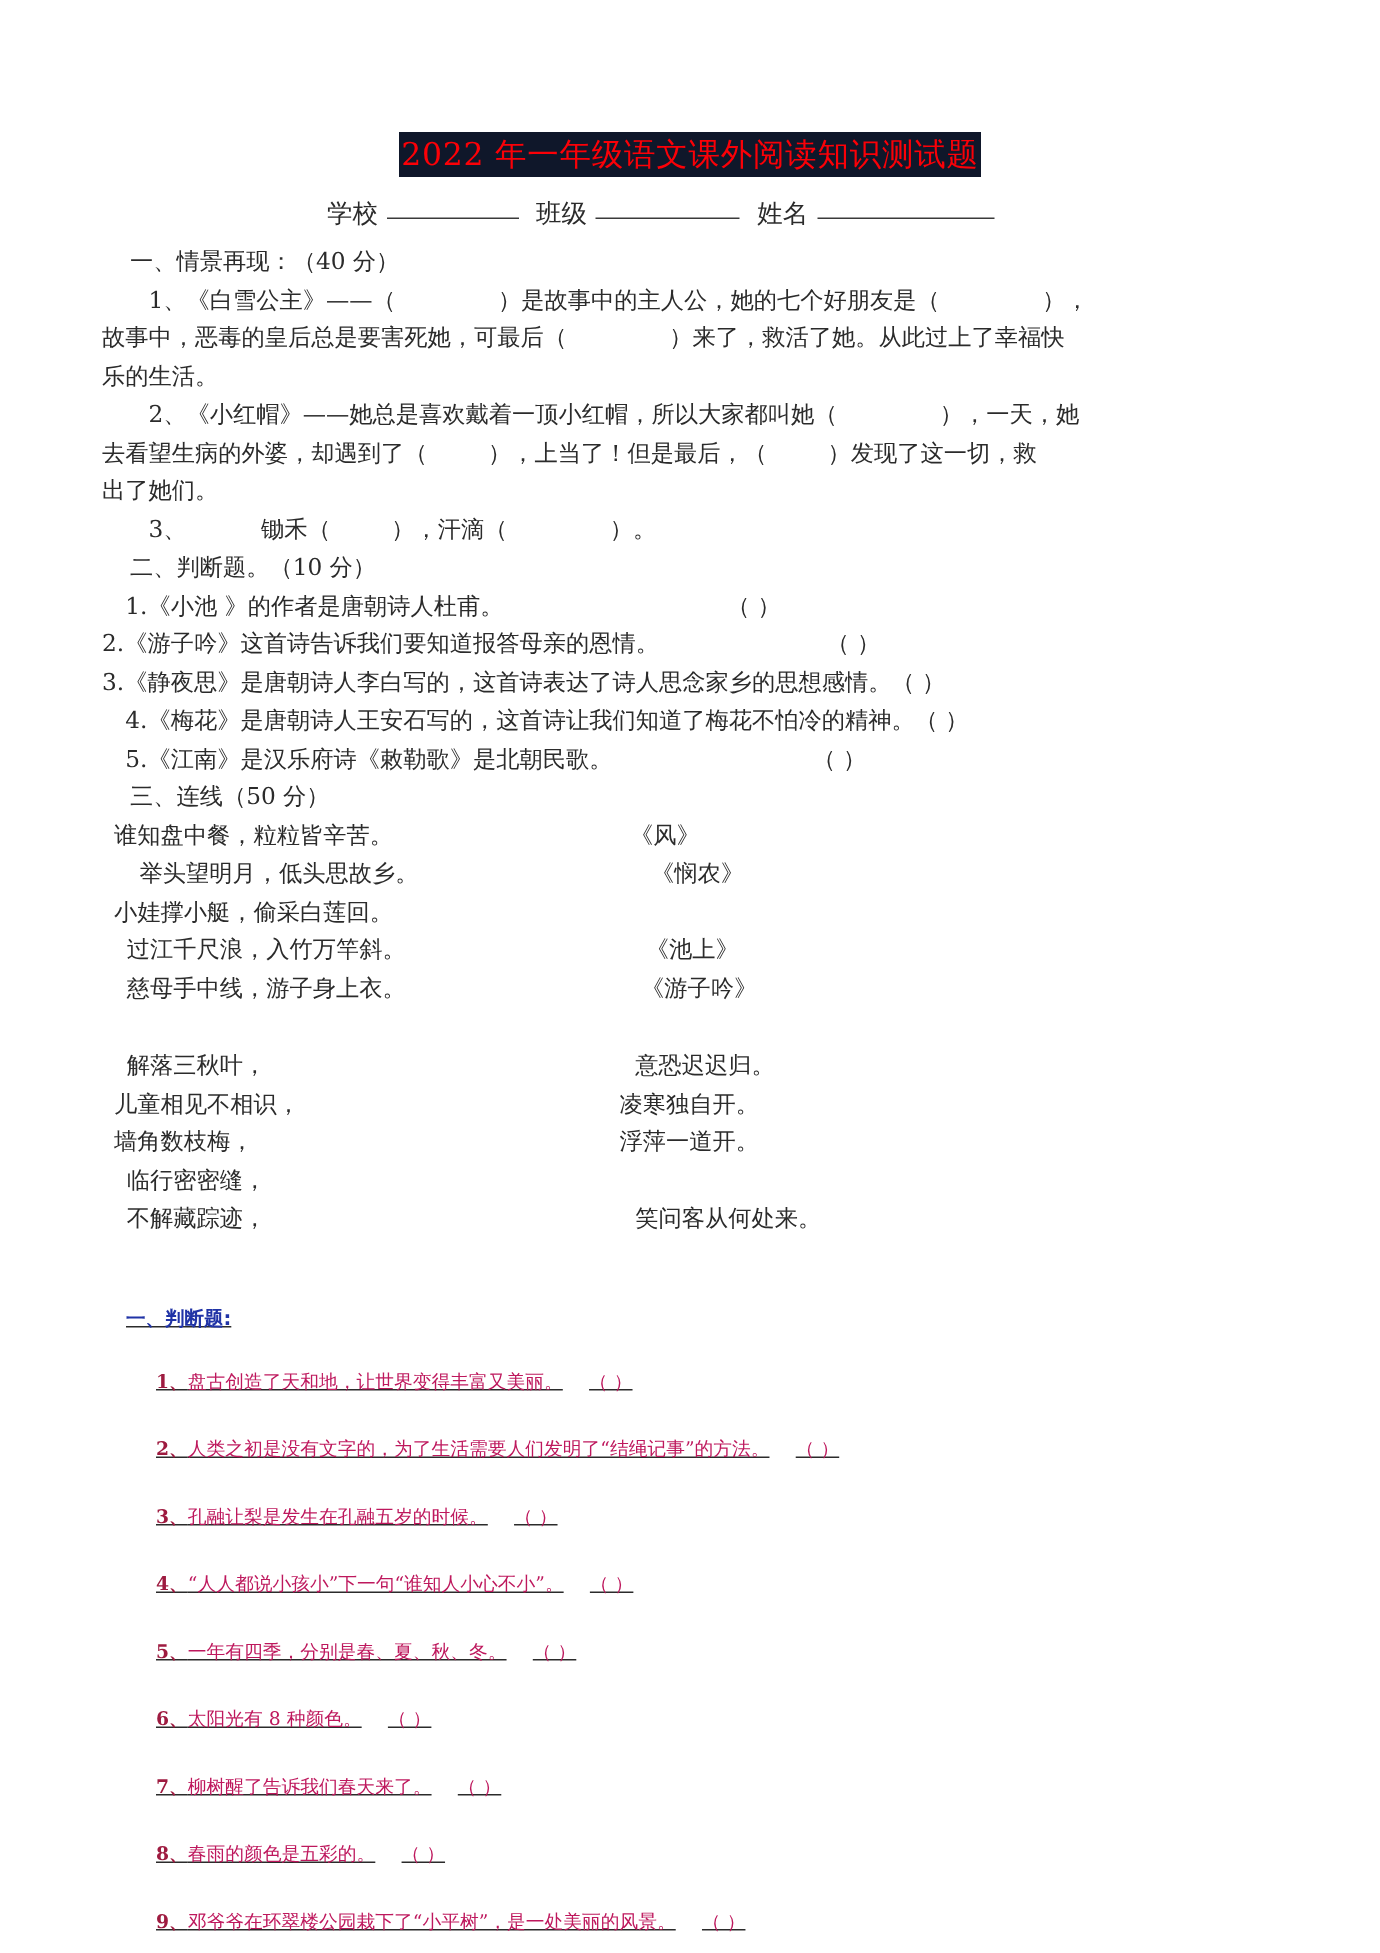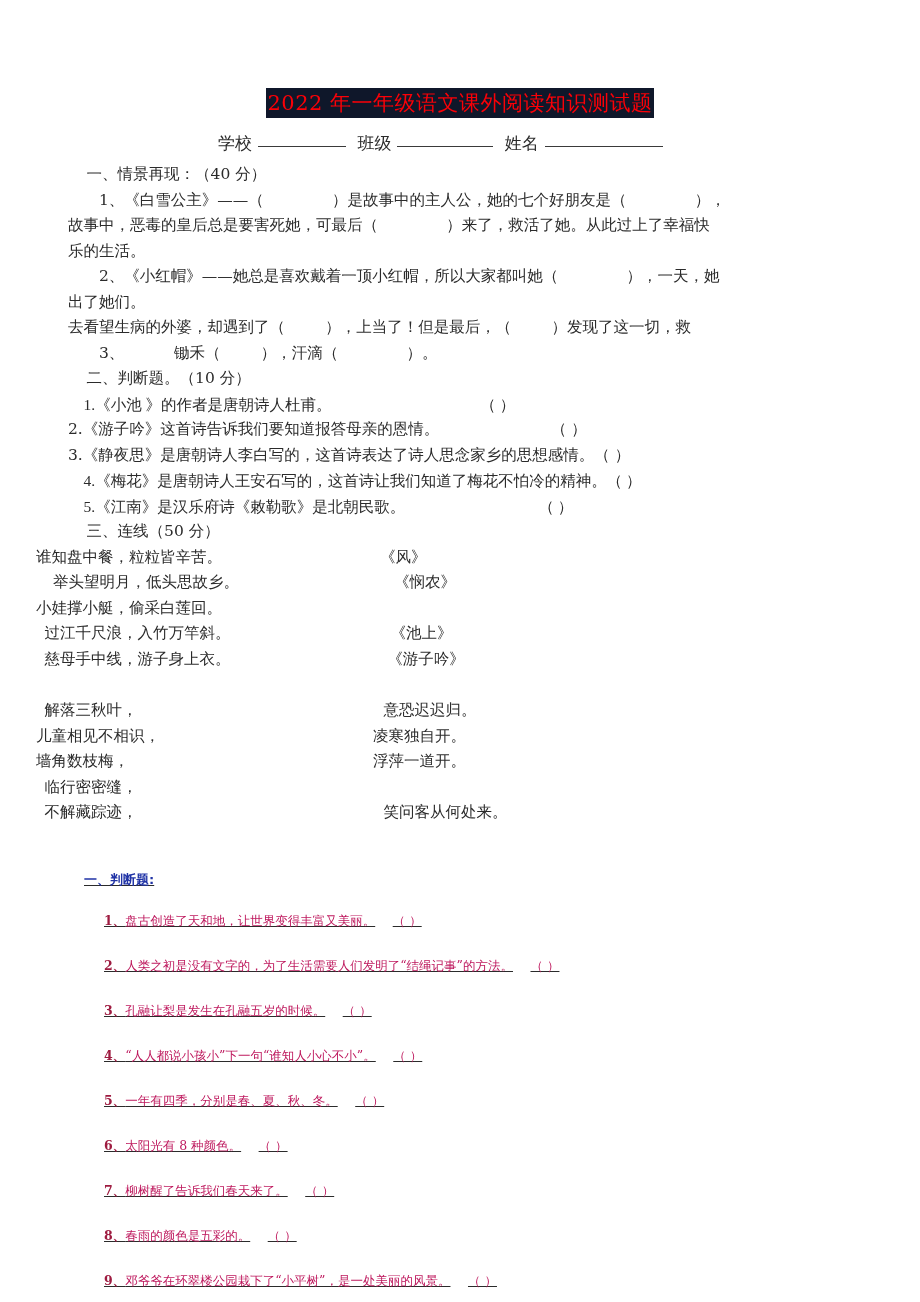--- a/index.html
+++ b/index.html
@@ -62,36 +62,36 @@
   
   .body-block {
     margin-top: 6px;
     padding: 0 50px 0 68px;
     font-size: 15.5px;
     line-height: 25.5px;
     text-align: justify;
   }
   .para { margin: 0; }
   .ind1 { text-indent: 2em; }
-  .ind-half { padding-left: 1em; font-family: Liberation Serif, serif; }
+  .ind-half { padding-left: 1em; }
   .ind-1em { padding-left: 1.2em; }
   .gap-wide { display: inline-block; width: 3.2em; }
   .paren-gap { display: inline-block; width: 4.4em; }
   .paren-gap-sm { display: inline-block; width: 2.6em; }
   .tf-gap { display: inline-block; width: 1.4em; }
 
   
   .push-a { display: inline-block; width: 9.6em; }
   .push-b { display: inline-block; width: 7.2em; }
   .push-c { display: inline-block; width: 8.6em; }
 
   
   .match-group {
     margin-top: 0;
-    padding: 0 0 0 36px;
+    padding: 0 0 0 76px;
     font-size: 15.5px;
     line-height: 25.5px;
   }
   .match-row {
     display: flex;
     width: 560px;
   }
   .match-left {
     width: 330px;
     white-space: nowrap;
@@ -154,22 +154,22 @@
 
   <div class="body-block">
 
     <p class="para ind-1em">一、情景再现：（40 分）</p>
 
     <p class="para ind1"><span>1、《白雪公主》——（</span><span class="paren-gap"></span><span>）是故事中的主人公，她的七个好朋友是（</span><span class="paren-gap"></span><span>），</span></p>
     <p class="para"><span>故事中，恶毒的皇后总是要害死她，可最后（</span><span class="paren-gap"></span><span>）来了，救活了她。从此过上了幸福快</span></p>
     <p class="para">乐的生活。</p>
 
     <p class="para ind1"><span>2、《小红帽》——她总是喜欢戴着一顶小红帽，所以大家都叫她（</span><span class="paren-gap"></span><span>），一天，她</span></p>
+    <p class="para"><span>去看望生病的外婆，却遇到了（</span><span class="paren-gap-sm"></span><span>），上当了！但是最后，（</span><span class="paren-gap-sm"></span><span>）发现了这一切，救</span></p>
     <p class="para">出了她们。</p>
-    <p class="para"><span>去看望生病的外婆，却遇到了（</span><span class="paren-gap-sm"></span><span>），上当了！但是最后，（</span><span class="paren-gap-sm"></span><span>）发现了这一切，救</span></p>
 
     <p class="para ind1"><span>3、</span><span class="gap-wide"></span><span>锄禾（</span><span class="paren-gap-sm"></span><span>），汗滴（</span><span class="paren-gap"></span><span>）。</span></p>
 
     <p class="para ind-1em">二、判断题。（10 分）</p>
 
     <p class="para ind-half"><span>1.《小池 》的作者是唐朝诗人杜甫。</span><span class="push-a"></span><span>（    ）</span></p>
     <p class="para"><span>2.《游子吟》这首诗告诉我们要知道报答母亲的恩情。</span><span class="push-b"></span><span>（    ）</span></p>
     <p class="para"><span>3.《静夜思》是唐朝诗人李白写的，这首诗表达了诗人思念家乡的思想感情。</span><span>（    ）</span></p>
     <p class="para ind-half"><span>4.《梅花》是唐朝诗人王安石写的，这首诗让我们知道了梅花不怕冷的精神。</span><span>（    ）</span></p>
     <p class="para ind-half"><span>5.《江南》是汉乐府诗《敕勒歌》是北朝民歌。</span><span class="push-c"></span><span>（    ）</span></p>

